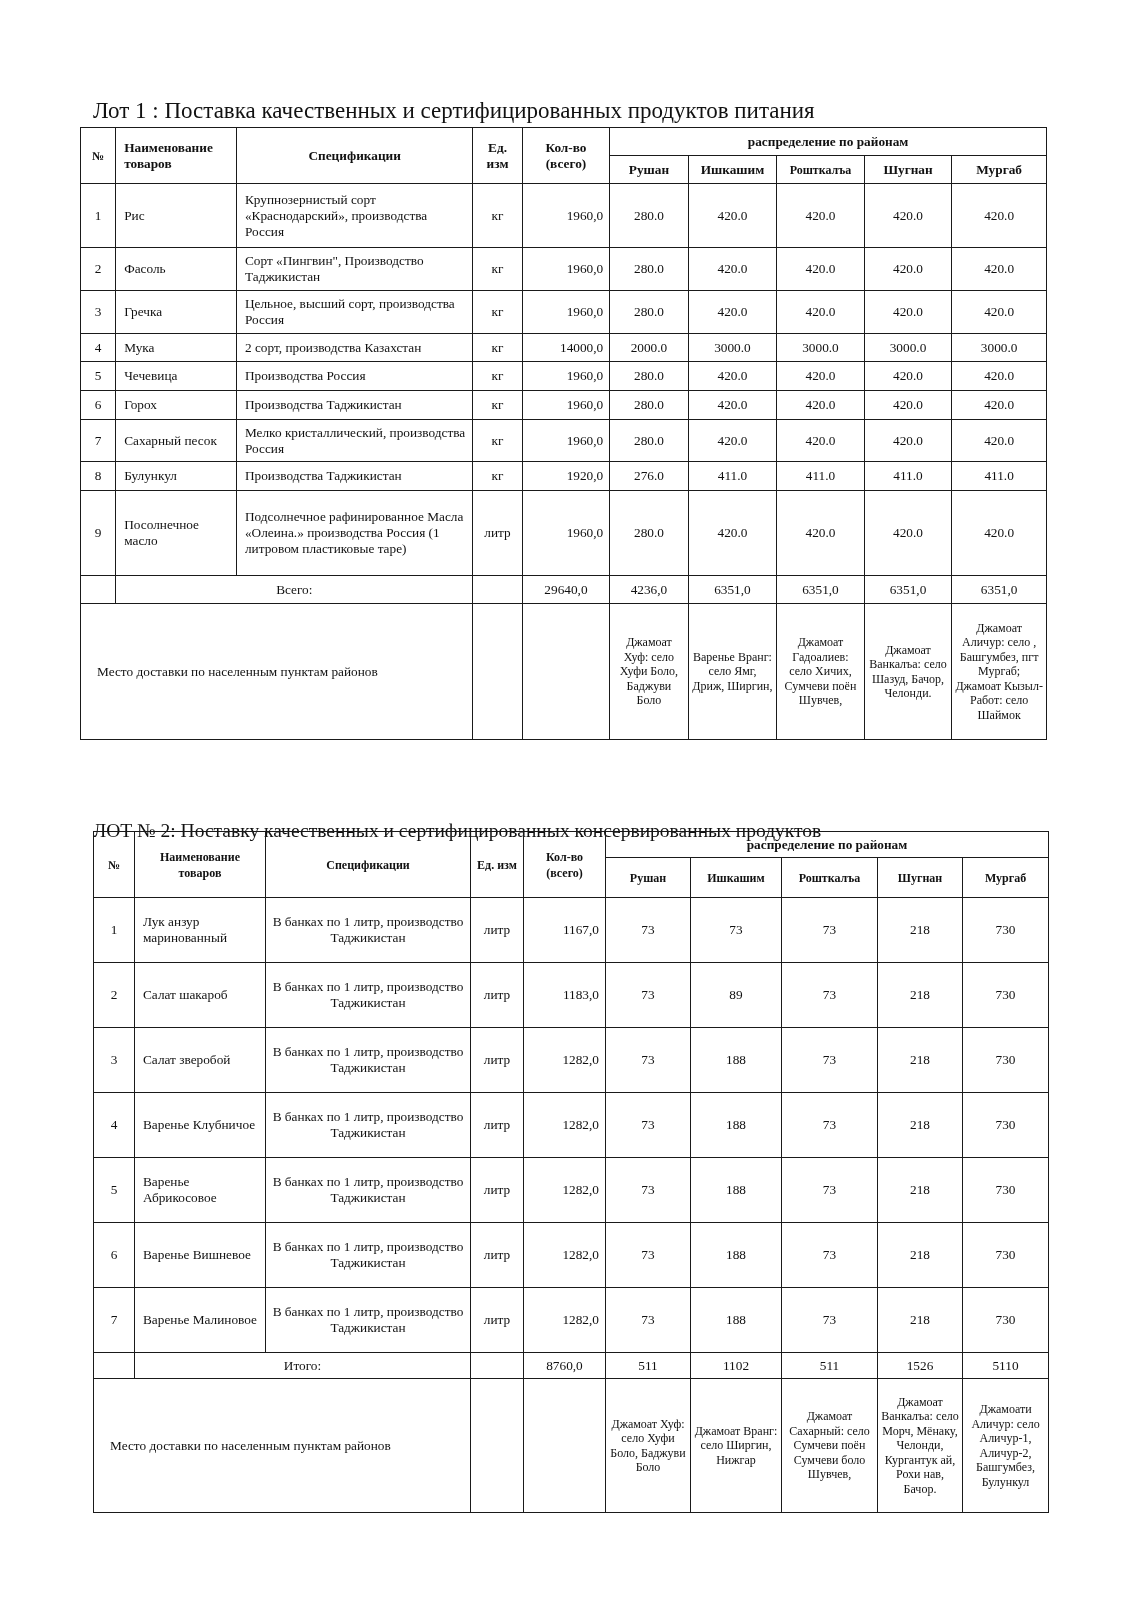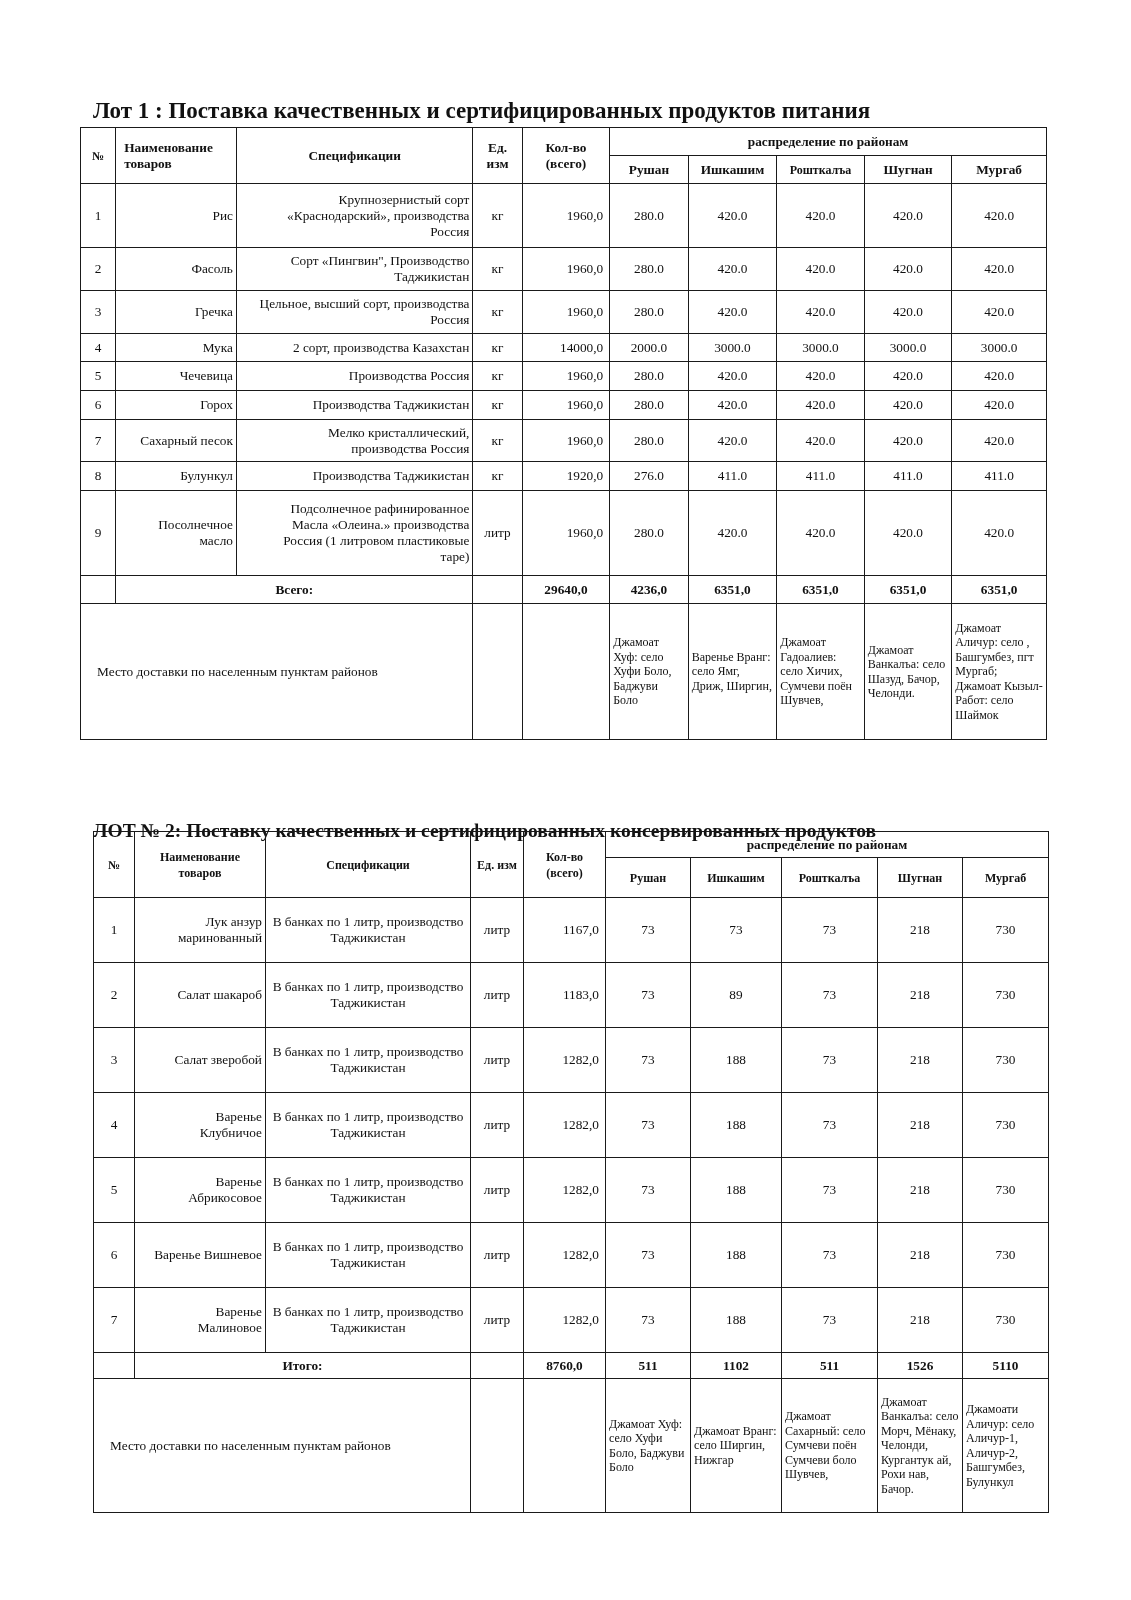--- a/index.html
+++ b/index.html
@@ -1,30 +1,30 @@
 <!DOCTYPE html>
 <html><head>
 <meta charset="utf-8">
 <style>
   html, body { margin:0; padding:0; background:#ffffff; }
   body { width:1131px; height:1600px; position:relative; font-family:"Liberation Serif", "DejaVu Serif", serif; color:#111; }
-  .lot-title { position:absolute; font-weight:bold; white-space:nowrap; }
+  .lot-title { position:absolute; font-weight:normal; white-space:nowrap; }
   #lot1-title { left:93px; top:98px; font-size:23px; }
   #lot2-title { left:93px; top:788px; font-size:19.5px;margin-top:32px; }
   table { position:absolute; border-collapse:collapse; table-layout:fixed; }
   td, th { border:1.6px solid #1a1a1a; padding:0 3px; font-size:13.3px; line-height:16px; vertical-align:middle; font-weight:normal; }
   th { font-weight:bold; text-align:center; }
   .c { text-align:center; }
-  .l { text-align:right; padding-left:16px; }
+  .l { text-align:left; padding-left:8px; }
   .r { text-align:right; padding-right:6px; }
-  .b { font-weight:bold; }
+  .b { font-weight:normal; }
   #lot1 { left:80px; top:127px; width:967px; }
   #lot2 { left:93px; top:831px; width:955px; }
   .small-bold { font-size:12px; }
-  .delivery { font-size:12px; line-height:14.5px; text-align:left; }
+  .delivery { font-size:12px; line-height:14.5px; text-align:center; }
   .place-label { text-align:left; padding-left:16px; }
   #lot2 .place-label { padding-left:16px; }
   .th-left { text-align:left; padding-left:8px; }
 </style>
 </head>
 <body>
 
 <div id="lot1-title" class="lot-title">Лот 1 : Поставка  качественных и сертифицированных продуктов питания</div>
 
 <table id="lot1">

